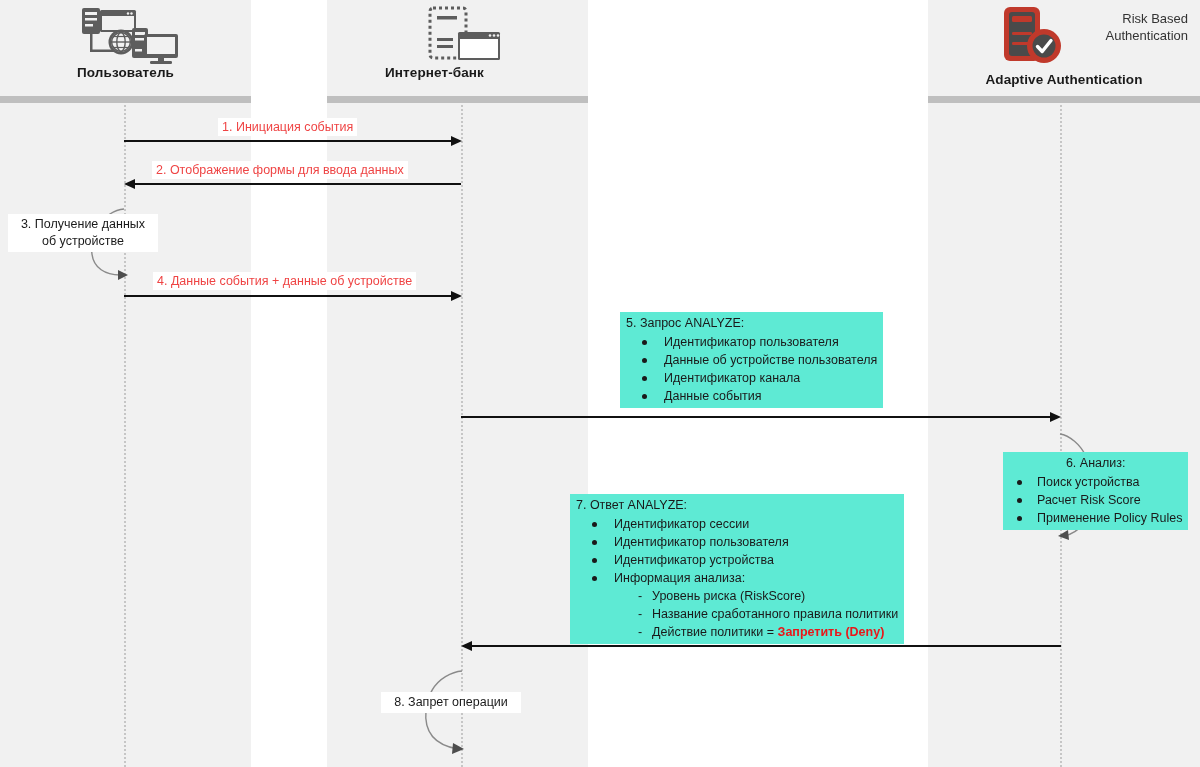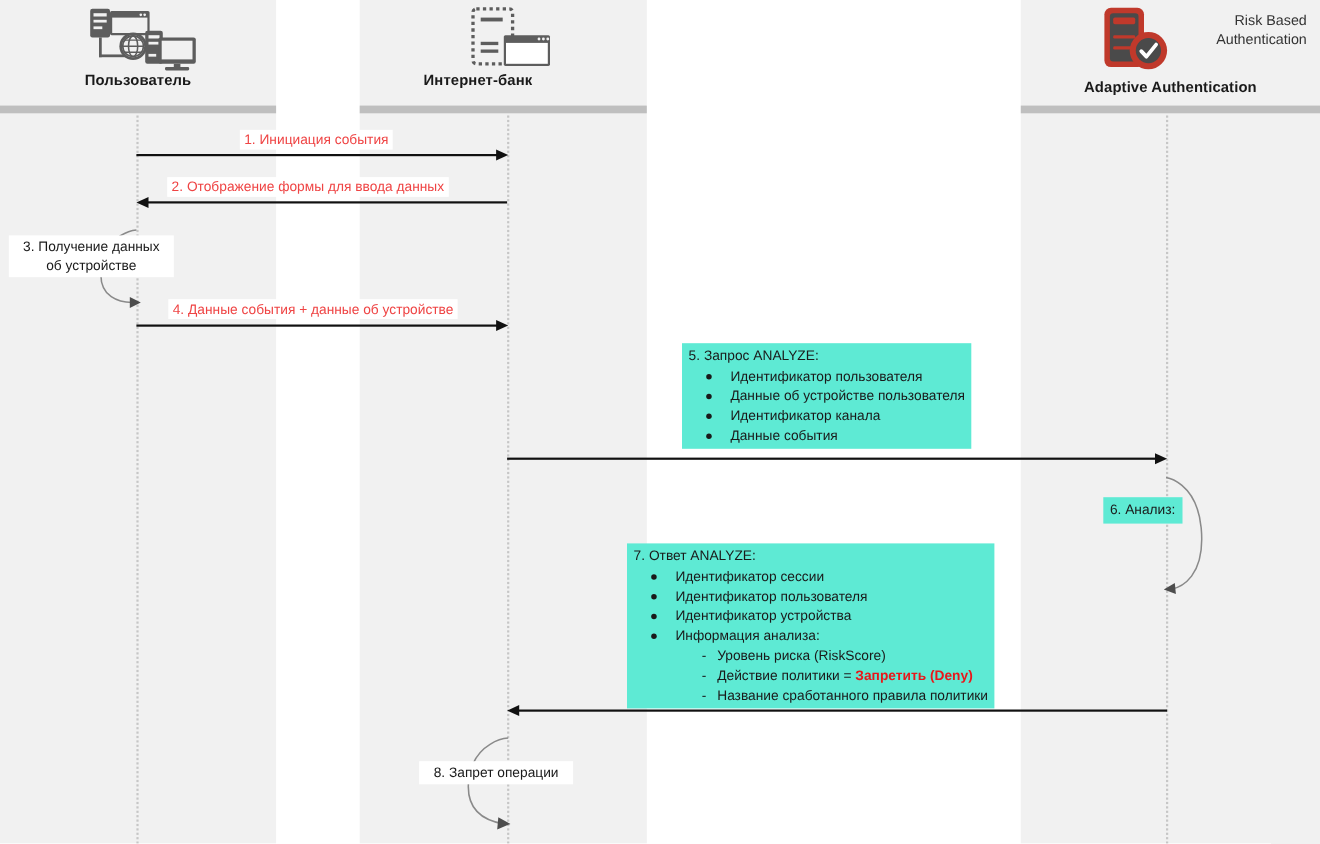--- a/index.html
+++ b/index.html
@@ -320,39 +320,44 @@
   <div class="arrow-head arrow-right" style="left:1050px; top:412px;"></div>
 
   <div class="self-loop" style="left:1044px; top:430px;">
     <svg width="70" height="120" viewBox="0 0 70 120" xmlns="http://www.w3.org/2000/svg">
       <path d="M16 4 C 16 4, 44 8, 48 50 C 52 94, 30 104, 20 106" fill="none" stroke="#8a8a8a" stroke-width="1.4"></path>
       <polygon points="24,100 14,106 25,110" fill="#4d4d4d"></polygon>
     </svg>
   </div>
   <div class="note-block" style="left:1003px; top:452px;">
     <div class="note-title centered">6. Анализ:</div>
+    <ul class="bullets tight">
+      <li>Поиск устройства</li>
+      <li>Расчет Risk Score</li>
+      <li>Применение Policy Rules</li>
+    </ul>
   </div>
 
   <div class="note-block" style="left:570px; top:494px;">
     <div class="note-title">7. Ответ ANALYZE:</div>
     <ul class="bullets">
       <li>Идентификатор сессии</li>
       <li>Идентификатор пользователя</li>
       <li>Идентификатор устройства</li>
       <li>Информация анализа:</li>
     </ul>
     <ul class="dashes">
       <li>
         <span>Уровень риска (RiskScore)</span>
       </li>
       <li>
-        <span>Действие политики = </span><span class="deny">Запретить (Deny)</span>
+        <span>Название сработанного правила политики</span>
       </li>
       <li>
-        <span>Название сработанного правила политики</span>
+        <span>Действие политики = </span><span class="deny">Запретить (Deny)</span>
       </li>
     </ul>
   </div>
 
   <div class="msg-line" style="left:471px; top:645px; width:590px;"></div>
   <div class="arrow-head arrow-left" style="left:461px; top:641px;"></div>
 
   <div class="self-loop" style="left:408px; top:665px;">
     <svg width="70" height="95" viewBox="0 0 70 95" xmlns="http://www.w3.org/2000/svg">
       <path d="M54 6 C 54 6, 22 8, 18 45 C 15 76, 38 82, 50 84" fill="none" stroke="#8a8a8a" stroke-width="1.4"></path>

